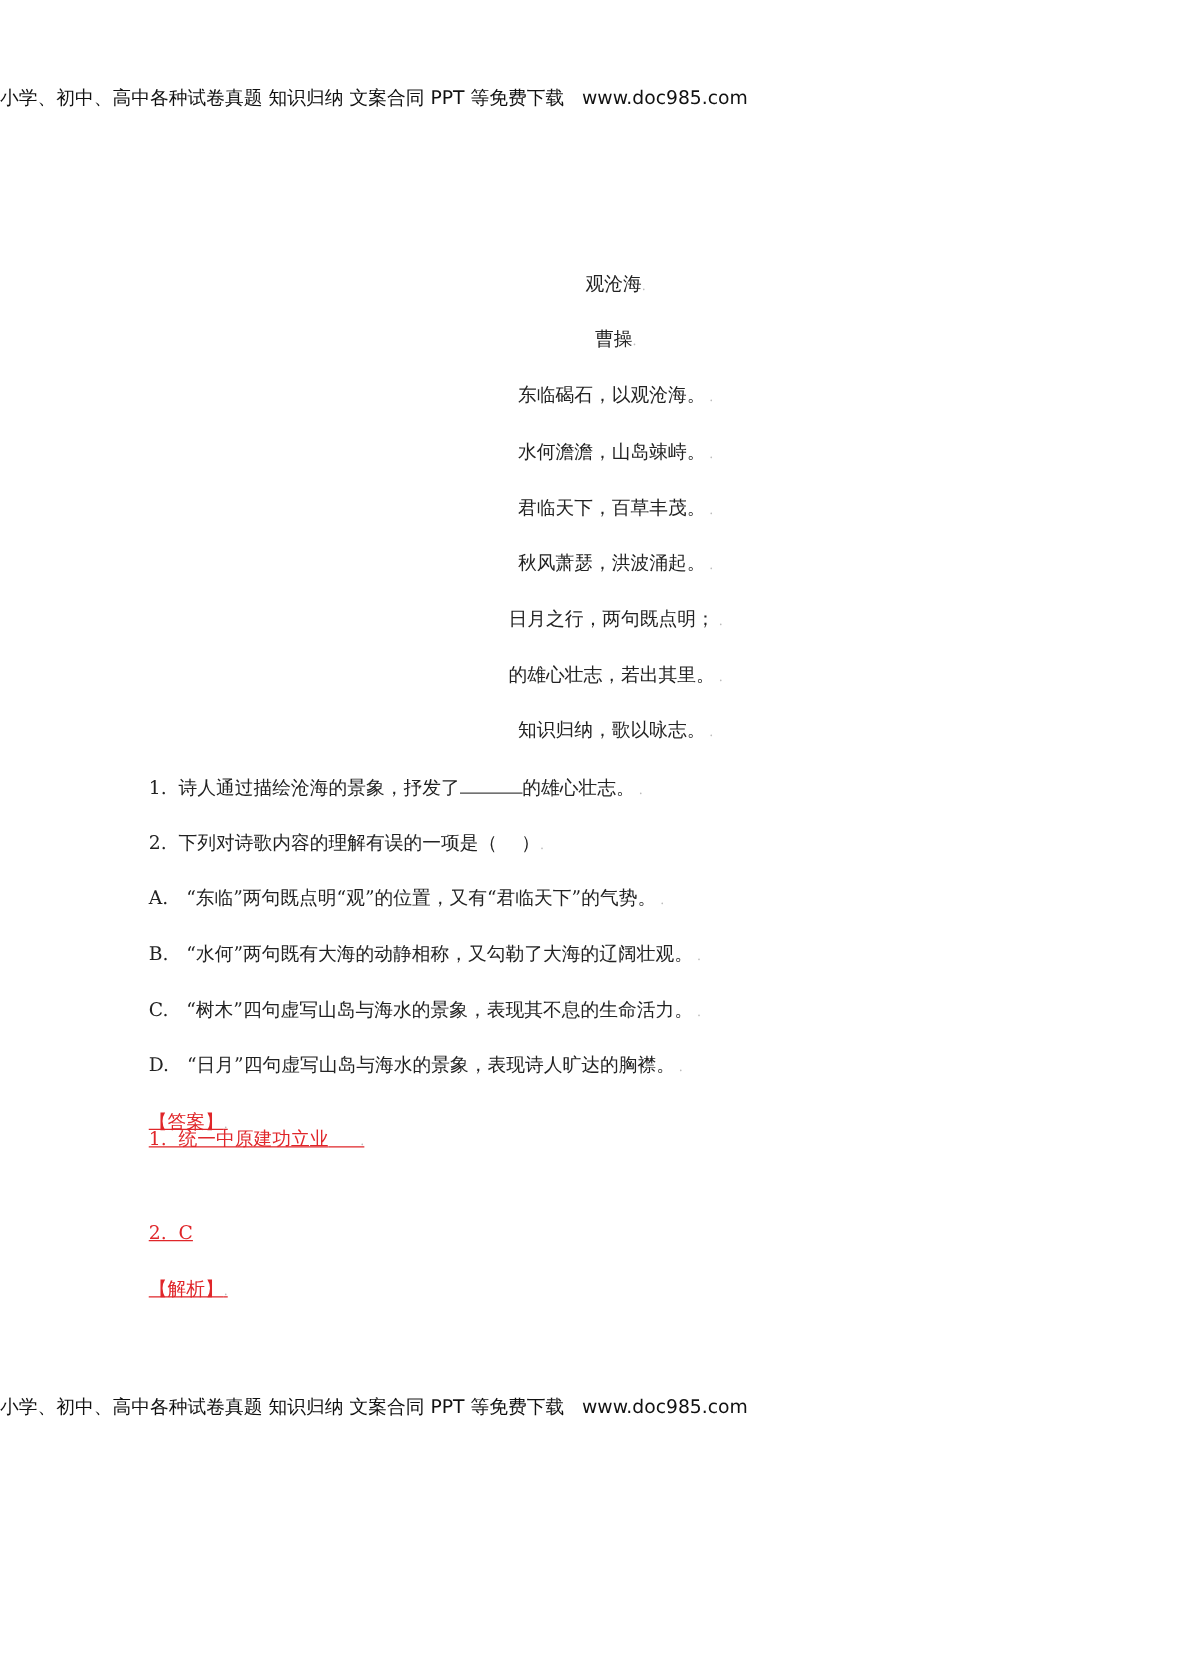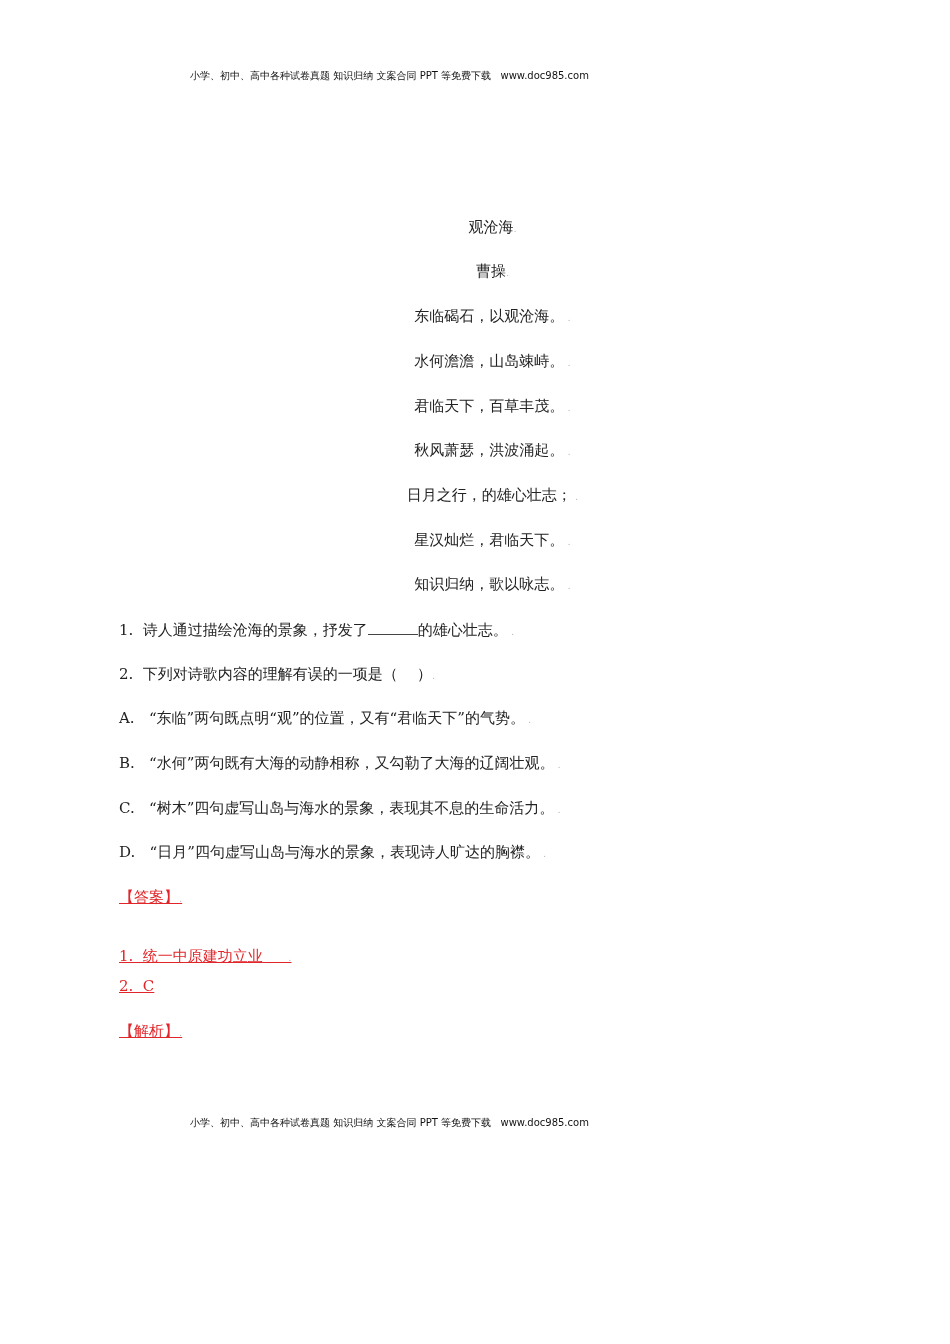--- a/index.html
+++ b/index.html
@@ -1,47 +1,47 @@
 <!DOCTYPE html>
 <html><head>
 <meta charset="utf-8">
 <style>
   html, body { margin: 0; padding: 0; background: #ffffff; }
   body { width: 950px; height: 1344px; position: relative; overflow: hidden; font-family: "DejaVu Serif", serif; color: #222; }
-  .header, .footer { position: absolute; left: 0; width: 779px; text-align: center; font-family: "DejaVu Sans", "Liberation Sans", sans-serif; font-size: 10px; color: #111; white-space: pre; }
+  .header, .footer { position: absolute; left: 0; width: 779px; font-family: "DejaVu Sans", "Liberation Sans", sans-serif; font-size: 15px; color: #111; white-space: pre; }
   .header { top: 69px; }
   .footer { top: 1116px; }
   .center-line { position: absolute; left: 0; width: 985px; text-align: center; font-size: 15px; color: #222; }
   .line { position: absolute; left: 119px; font-size: 15px; color: #222; white-space: pre; }
   .red { color: #e0262a; text-decoration: underline; }
   .mark { color: #bbb; font-size: 10px; }
   .blank { display: inline-block; width: 50px; border-bottom: 1px solid #444; height: 14px; vertical-align: baseline; }
 </style>
 </head>
 <body>
 
 <div class="header">小学、初中、高中各种试卷真题 知识归纳 文案合同 PPT 等免费下载   www.doc985.com</div>
 
 <div class="center-line" style="top:218px"><span>观沧海</span><span class="mark">.</span></div>
 <div class="center-line" style="top:262px"><span>曹操</span><span class="mark">.</span></div>
 
 <div class="center-line" style="top:307px"><span>东临碣石，以观沧海。</span><span class="mark"> .</span></div>
 <div class="center-line" style="top:352px"><span>水何澹澹，山岛竦峙。</span><span class="mark"> .</span></div>
 <div class="center-line" style="top:397px"><span>君临天下，百草丰茂。</span><span class="mark"> .</span></div>
 <div class="center-line" style="top:441px"><span>秋风萧瑟，洪波涌起。</span><span class="mark"> .</span></div>
-<div class="center-line" style="top:486px"><span>日月之行，的雄心壮志；</span><span class="mark"> .</span></div>
-<div class="center-line" style="top:531px"><span>星汉灿烂，君临天下。</span><span class="mark"> .</span></div>
+<div class="center-line" style="top:486px"><span>日月之行，两句既点明；</span><span class="mark"> .</span></div>
+<div class="center-line" style="top:531px"><span>的雄心壮志，若出其里。</span><span class="mark"> .</span></div>
 <div class="center-line" style="top:575px"><span>知识归纳，歌以咏志。</span><span class="mark"> .</span></div>
 
 <div class="line" style="top:620px"><span>1.  诗人通过描绘沧海的景象，抒发了</span><span class="blank"></span><span>的雄心壮志。</span><span class="mark"> .</span></div>
 <div class="line" style="top:665px"><span>2.  下列对诗歌内容的理解有误的一项是（    ）</span><span class="mark">.</span></div>
 
 <div class="line" style="top:709px"><span>A.   “东临”两句既点明“观”的位置，又有“君临天下”的气势。</span><span class="mark"> .</span></div>
 <div class="line" style="top:754px"><span>B.   “水何”两句既有大海的动静相称，又勾勒了大海的辽阔壮观。</span><span class="mark"> .</span></div>
 <div class="line" style="top:799px"><span>C.   “树木”四句虚写山岛与海水的景象，表现其不息的生命活力。</span><span class="mark"> .</span></div>
 <div class="line" style="top:843px"><span>D.   “日月”四句虚写山岛与海水的景象，表现诗人旷达的胸襟。</span><span class="mark"> .</span></div>
 
 <div class="line red" style="top:888px"><span>【答案】</span><span class="mark">.</span></div>
-<div class="line red" style="top:947px"><span>1.  统一中原建功立业</span><span class="mark">        .</span></div>
+<div class="line red" style="top:902px"><span>1.  统一中原建功立业</span><span class="mark">        .</span></div>
 <div class="line red" style="top:977px"><span>2.  C</span></div>
 <div class="line red" style="top:1022px"><span>【解析】</span><span class="mark">.</span></div>
 
 <div class="footer">小学、初中、高中各种试卷真题 知识归纳 文案合同 PPT 等免费下载   www.doc985.com</div>
 
 </body></html>

